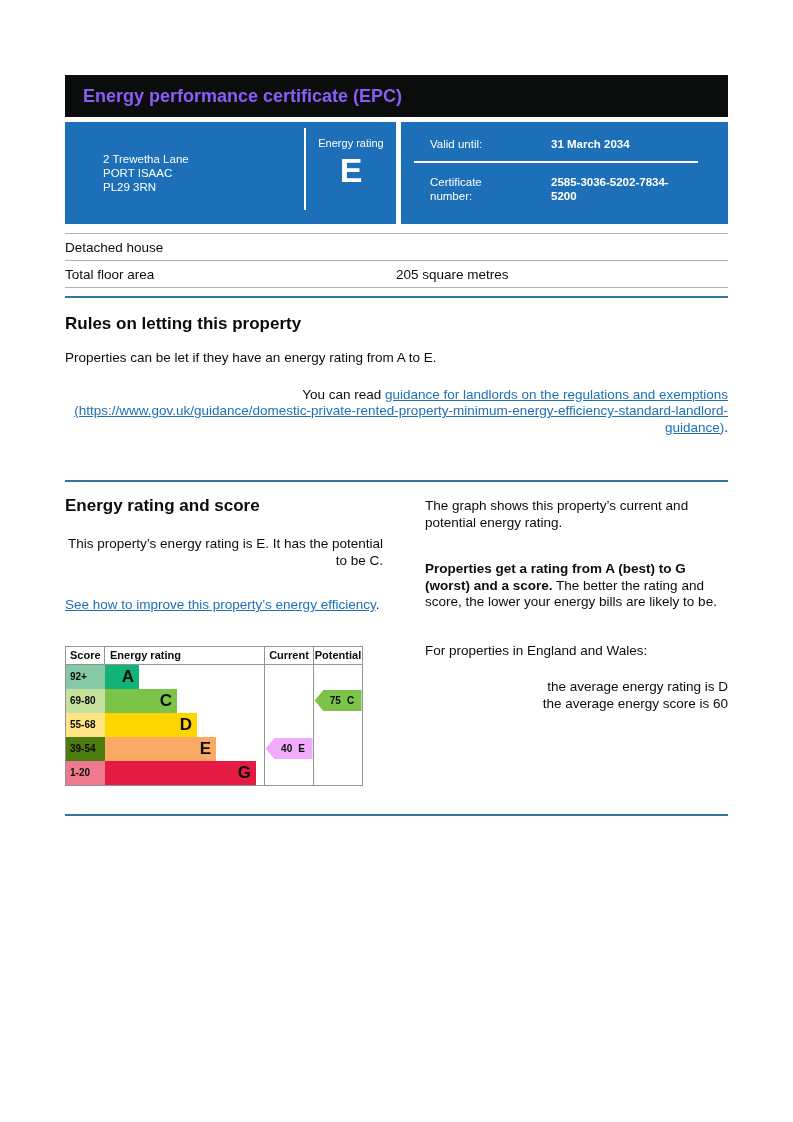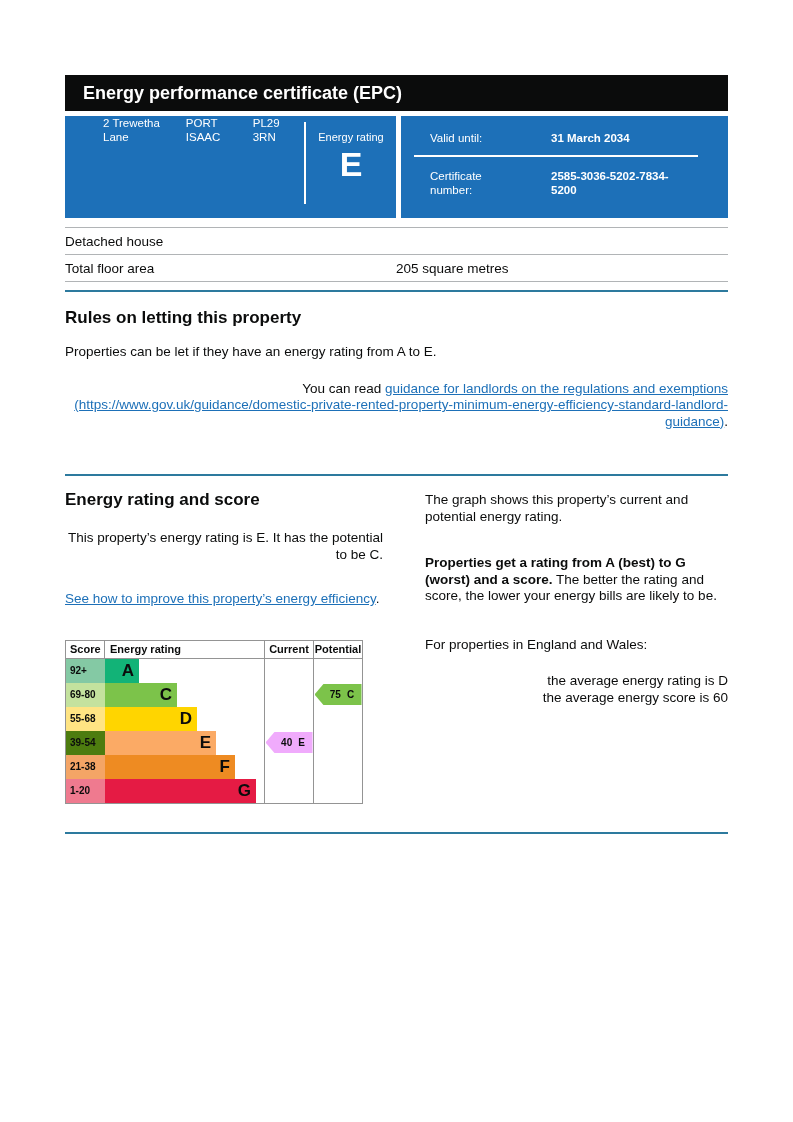--- a/index.html
+++ b/index.html
@@ -7,34 +7,34 @@
   body {
     width: 793px; height: 1122px;
     background: #ffffff;
     font-family: "Liberation Sans", "DejaVu Sans", sans-serif;
     color: #0b0c0c;
   }
   .page { padding: 75px 65px 0 65px; }
 
   
   .header-bar {
-    background: #0b0c0c; color: #ffffff;
-    height: 36px; display: flex; align-items: center;
+    background: #0b0c0c; color: #8b5cf6;
+    height: 42px; display: flex; align-items: center;
     padding-left: 18px;
     font-size: 18px; font-weight: 700;
   }
 
   
   .summary-row { display: flex; margin-top: 5px; height: 102px; }
   .summary-left {
     width: 331px; background: #1d70b8; color: #fff;
     display: flex; margin-right: 5px;
   }
   .address {
-    flex: 1; display: flex; justify-content: center;
+    flex: 1; display: flex; flex-direction: column; justify-content: center;
     padding-left: 38px; font-size: 11.5px; line-height: 14px;
   }
   .v-divider { width: 2px; background: #ffffff; margin: 6px 0 14px 0; }
   .rating-box {
     width: 90px; display: flex; flex-direction: column; align-items: center;
     padding-top: 15px;
   }
   .rating-label { font-size: 11px; }
   .rating-letter { font-size: 34px; font-weight: 700; line-height: 36px; margin-top: 3px; }
   .summary-right {
@@ -203,28 +203,20 @@
               </div>
               <div class="epc-side-col">
                 <div class="epc-arrow" style="background: #f0abfc;">
                   <span>40</span>
                   <span>E</span>
                 </div>
               </div>
               <div class="epc-side-col"></div>
             </div>
             <div class="epc-row">
-              <div class="epc-score" style="background: rgb(244, 165, 102);">21-38</div>
-              <div class="epc-bar-cell">
-                <div class="epc-bar" style="background: rgb(238, 139, 34); width: 130px;">F</div>
-              </div>
-              <div class="epc-side-col"></div>
-              <div class="epc-side-col"></div>
-            </div>
-            <div class="epc-row">
               <div class="epc-score" style="background: rgb(239, 122, 143);">1-20</div>
               <div class="epc-bar-cell">
                 <div class="epc-bar" style="background: rgb(229, 27, 68); width: 151px;">G</div>
               </div>
               <div class="epc-side-col"></div>
               <div class="epc-side-col"></div>
             </div>
           </div>
       </div>
     </div>

